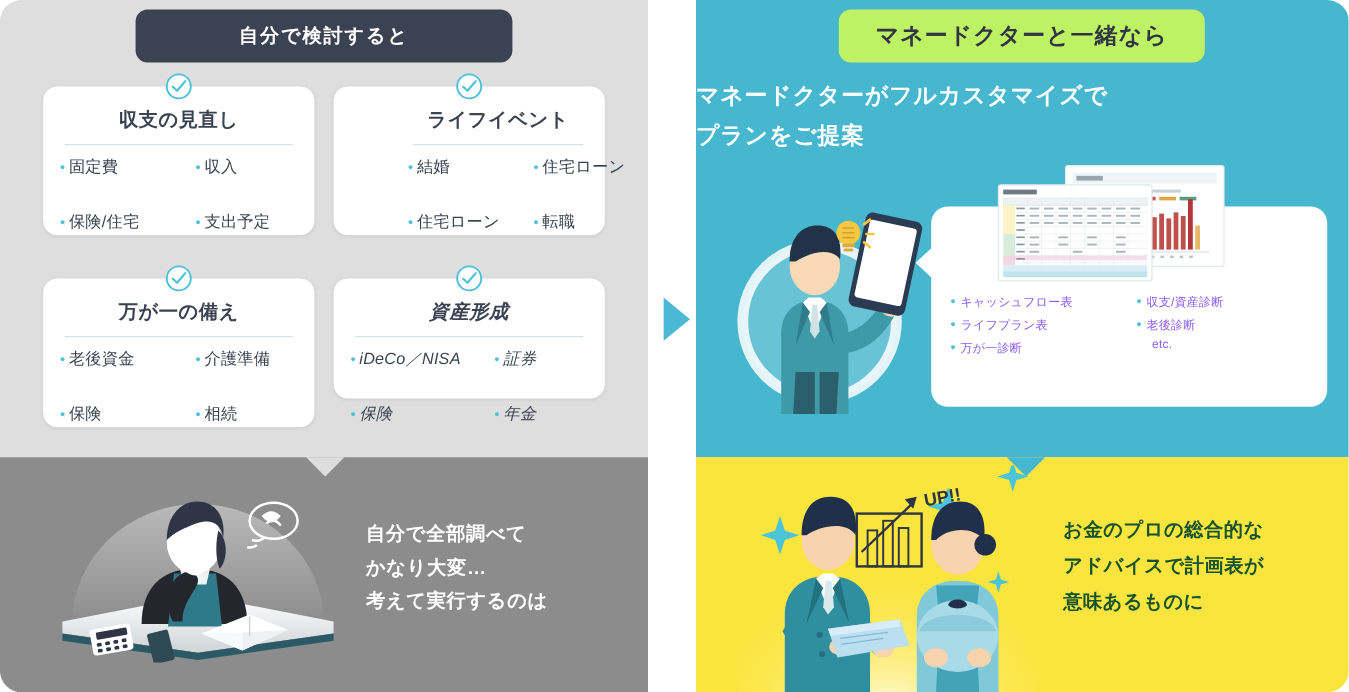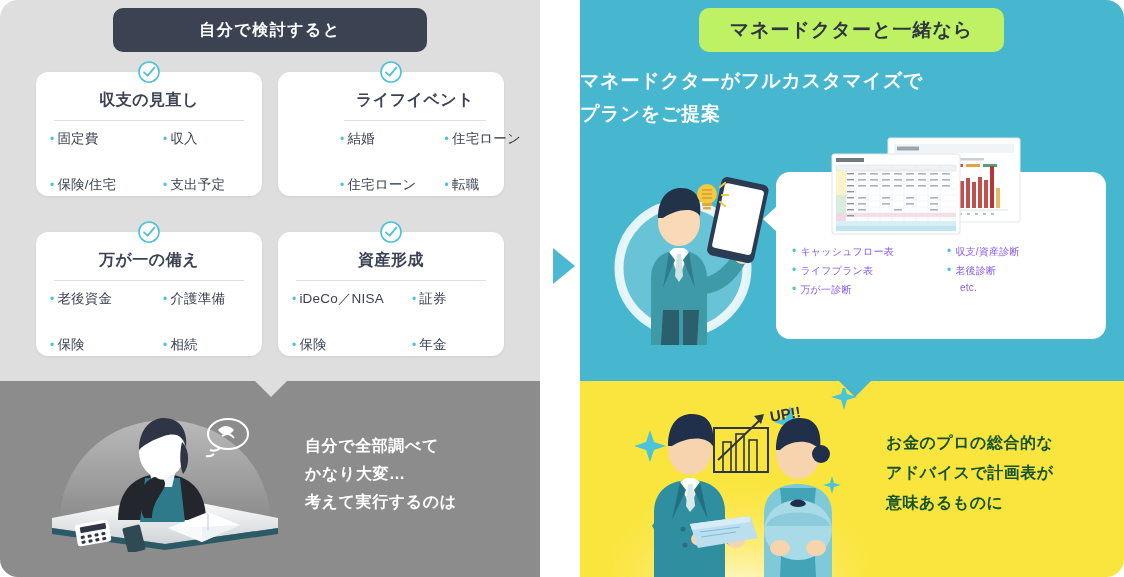--- a/index.html
+++ b/index.html
@@ -49,21 +49,21 @@
   .lcard {
     position: absolute;
     background: #ffffff;
     border-radius: 12px;
     box-shadow: 0 1px 3px rgba(0,0,0,0.07);
     z-index: 2;
   }
   #lcard-0 { left: 36px;  top: 72px;  width: 226px; height: 124px; }
   #lcard-1 { left: 278px; top: 72px;  width: 226px; height: 124px; padding-left: 48px; }
   #lcard-2 { left: 36px;  top: 232px; width: 226px; height: 124px; }
-  #lcard-3 { left: 278px; top: 232px; width: 226px; height: 124px; }
+  #lcard-3 { left: 278px; top: 232px; width: 226px; height: 100px; font-style: italic; }
 
   .lcard-check {
     position: absolute; left: 50%; top: -12px; transform: translateX(-50%);
     width: 24px; height: 24px;
   }
   .lcard-title {
     margin-top: 18px;
     text-align: center;
     font-size: 16px; font-weight: bold; color: #3b4252;
     letter-spacing: 0.5px;

